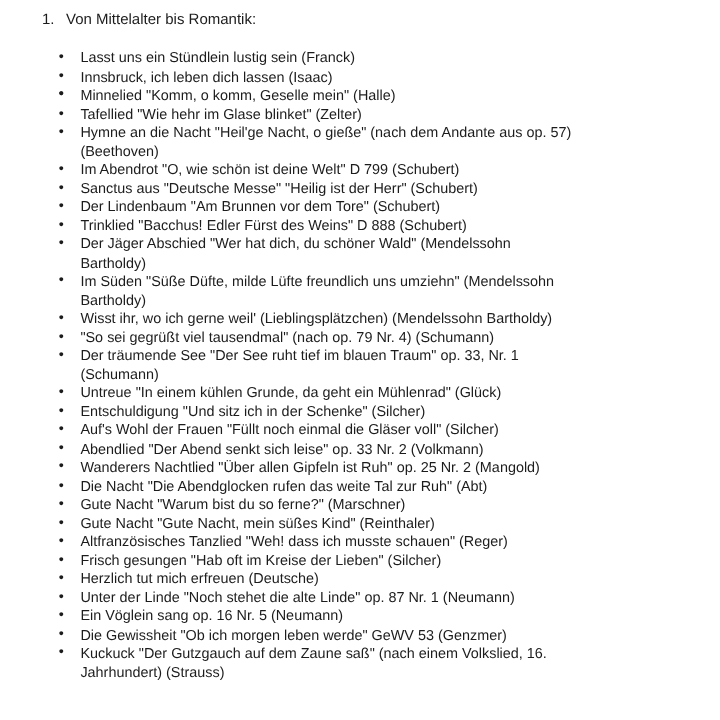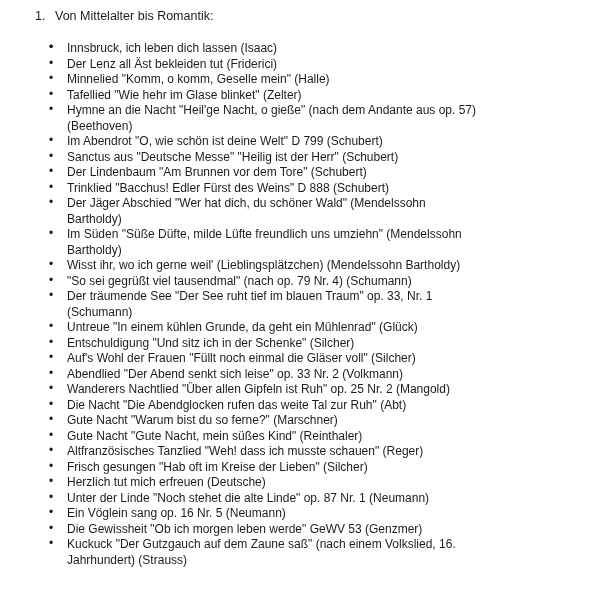--- a/index.html
+++ b/index.html
@@ -50,23 +50,23 @@
 </style>
 </head>
 <body>
 
 <div class="page">
   <div class="heading">
     <span class="heading-num">1.</span>
     <span class="heading-text">Von Mittelalter bis Romantik:</span>
   </div>
   <ul class="song-list">
+      <li class="song-item"><span class="bullet">•</span><span class="song-text">Lasst uns ein Stündlein lustig sein (Franck)</span></li>
+      <li class="song-item"><span class="bullet">•</span><span class="song-text">Innsbruck, ich leben dich lassen (Isaac)</span></li>
       <li class="song-item"><span class="bullet">•</span></li>
-      <li class="song-item"><span class="bullet">•</span><span class="song-text">Innsbruck, ich leben dich lassen (Isaac)</span></li>
-      <li class="song-item"><span class="bullet">•</span><span class="song-text">Der Lenz all Äst bekleiden tut (Friderici)</span></li>
       <li class="song-item"><span class="bullet">•</span><span class="song-text">Minnelied "Komm, o komm, Geselle mein" (Halle)</span></li>
       <li class="song-item"><span class="bullet">•</span><span class="song-text">Tafellied "Wie hehr im Glase blinket" (Zelter)</span></li>
       <li class="song-item"><span class="bullet">•</span><span class="song-text">Hymne an die Nacht "Heil'ge Nacht, o gieße" (nach dem Andante aus op. 57)
 (Beethoven)</span></li>
       <li class="song-item"><span class="bullet">•</span><span class="song-text">Im Abendrot "O, wie schön ist deine Welt" D 799 (Schubert)</span></li>
       <li class="song-item"><span class="bullet">•</span><span class="song-text">Sanctus aus "Deutsche Messe" "Heilig ist der Herr" (Schubert)</span></li>
       <li class="song-item"><span class="bullet">•</span><span class="song-text">Der Lindenbaum "Am Brunnen vor dem Tore" (Schubert)</span></li>
       <li class="song-item"><span class="bullet">•</span><span class="song-text">Trinklied "Bacchus! Edler Fürst des Weins" D 888 (Schubert)</span></li>
       <li class="song-item"><span class="bullet">•</span><span class="song-text">Der Jäger Abschied "Wer hat dich, du schöner Wald" (Mendelssohn
 Bartholdy)</span></li>

